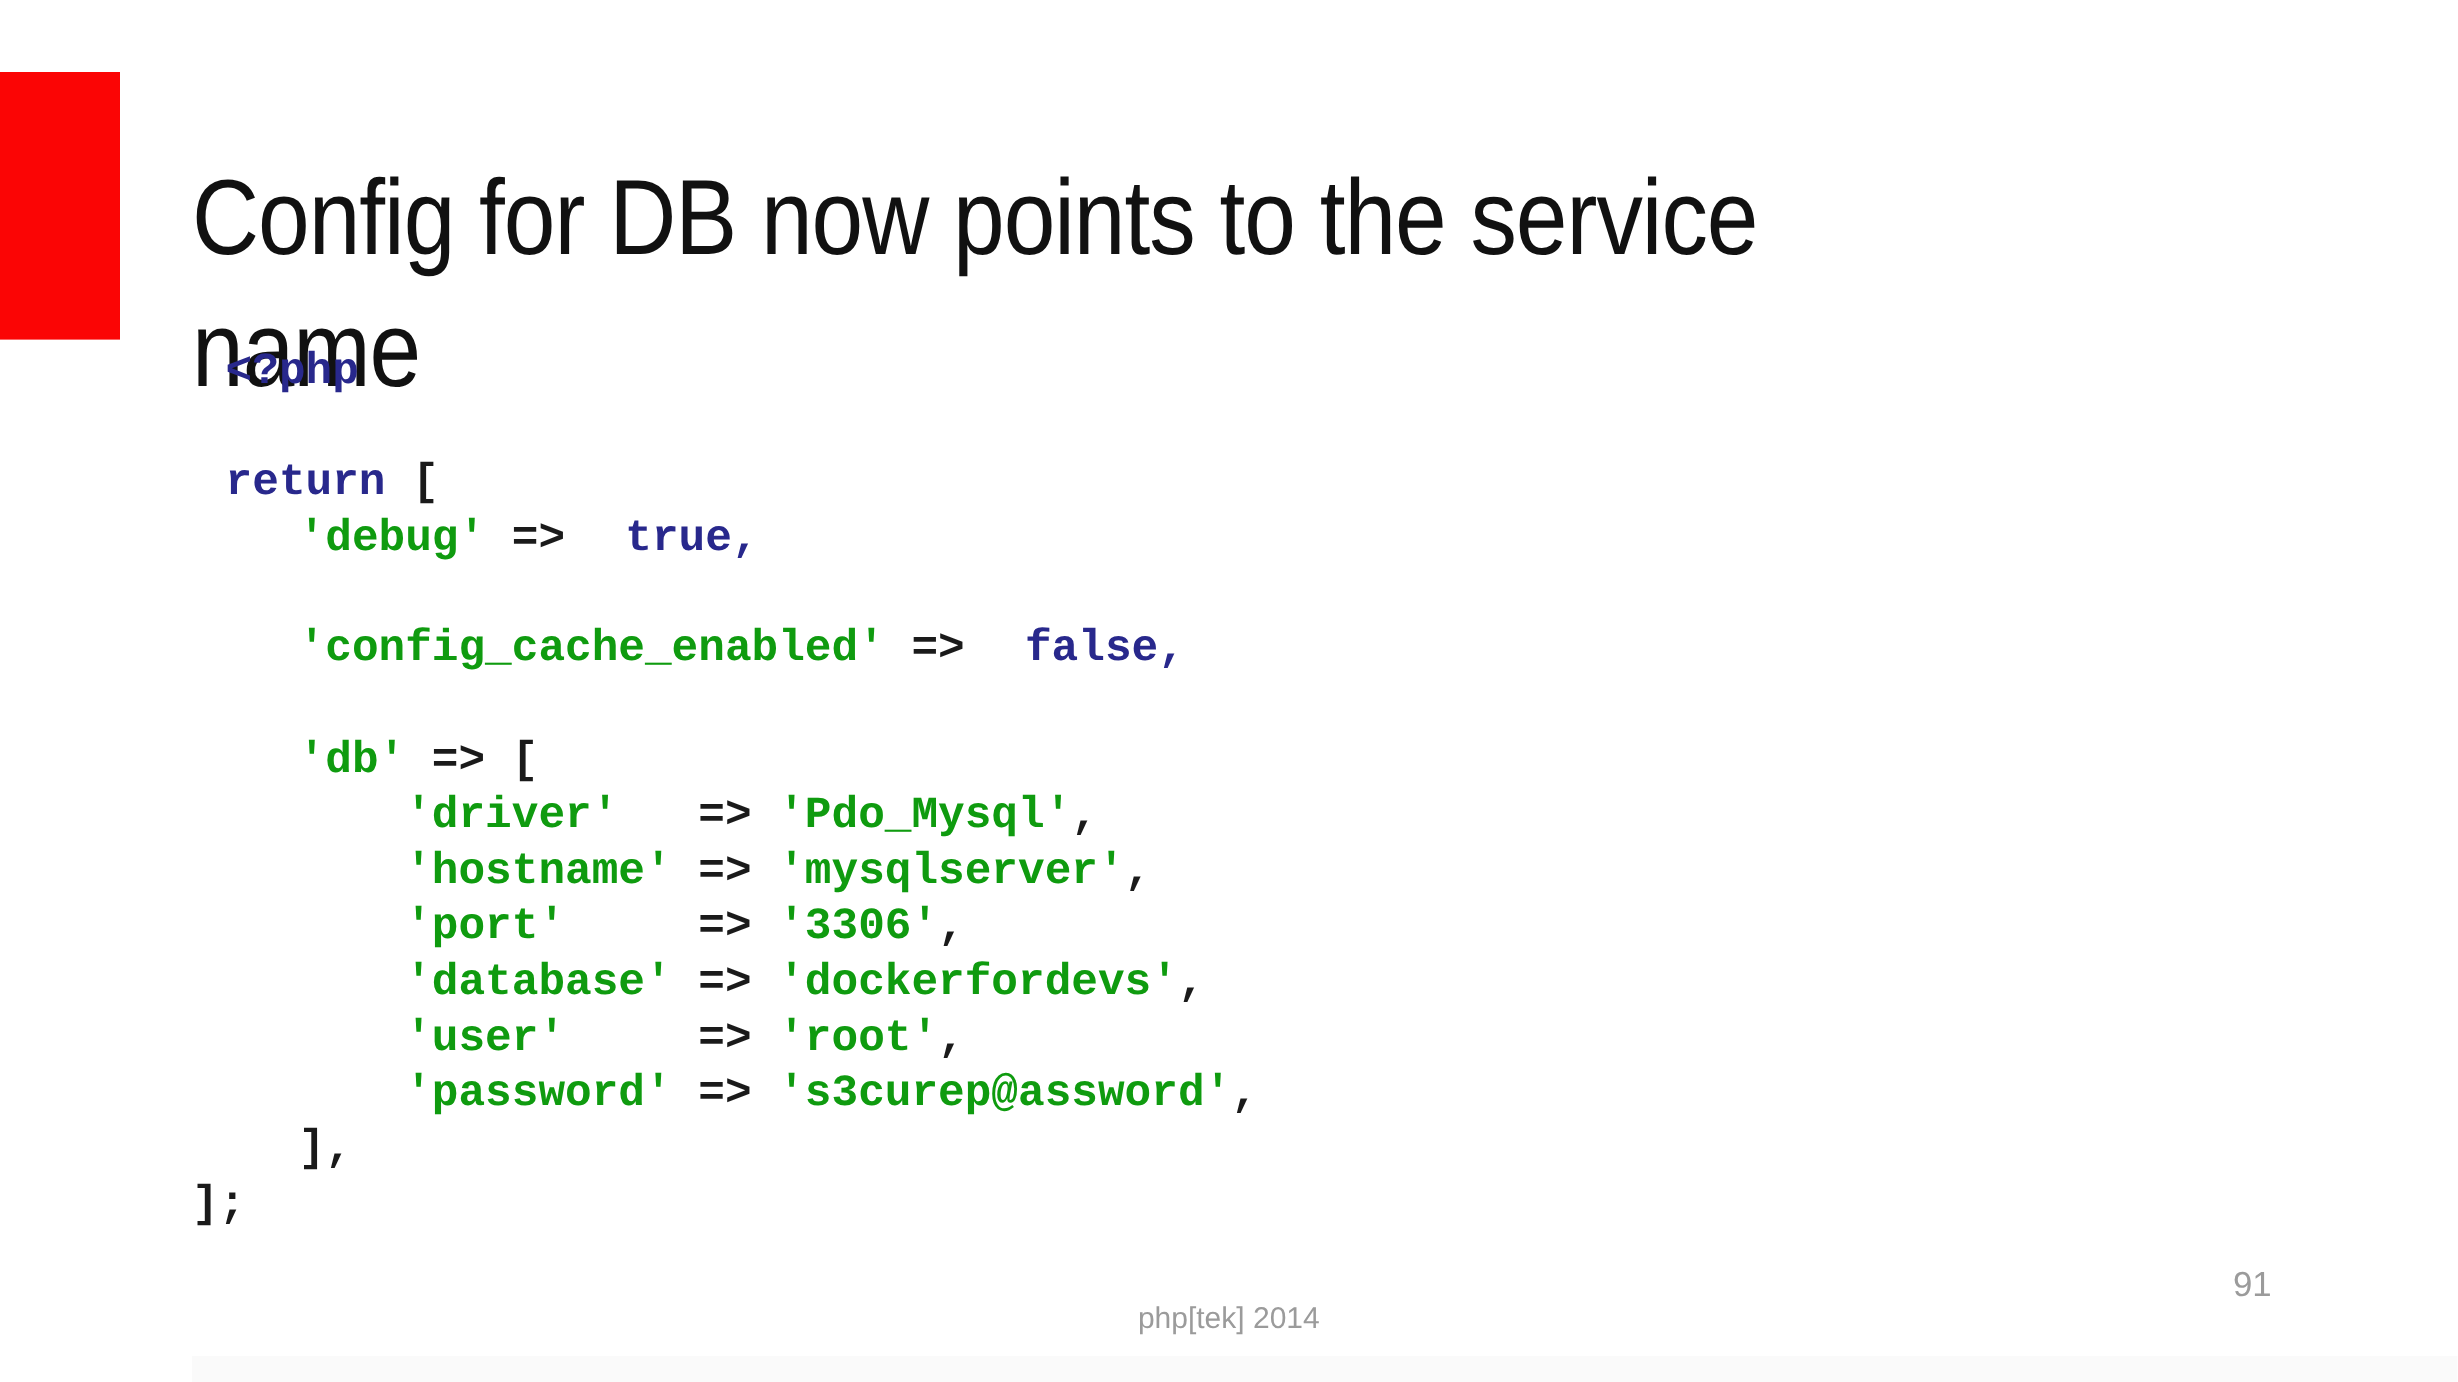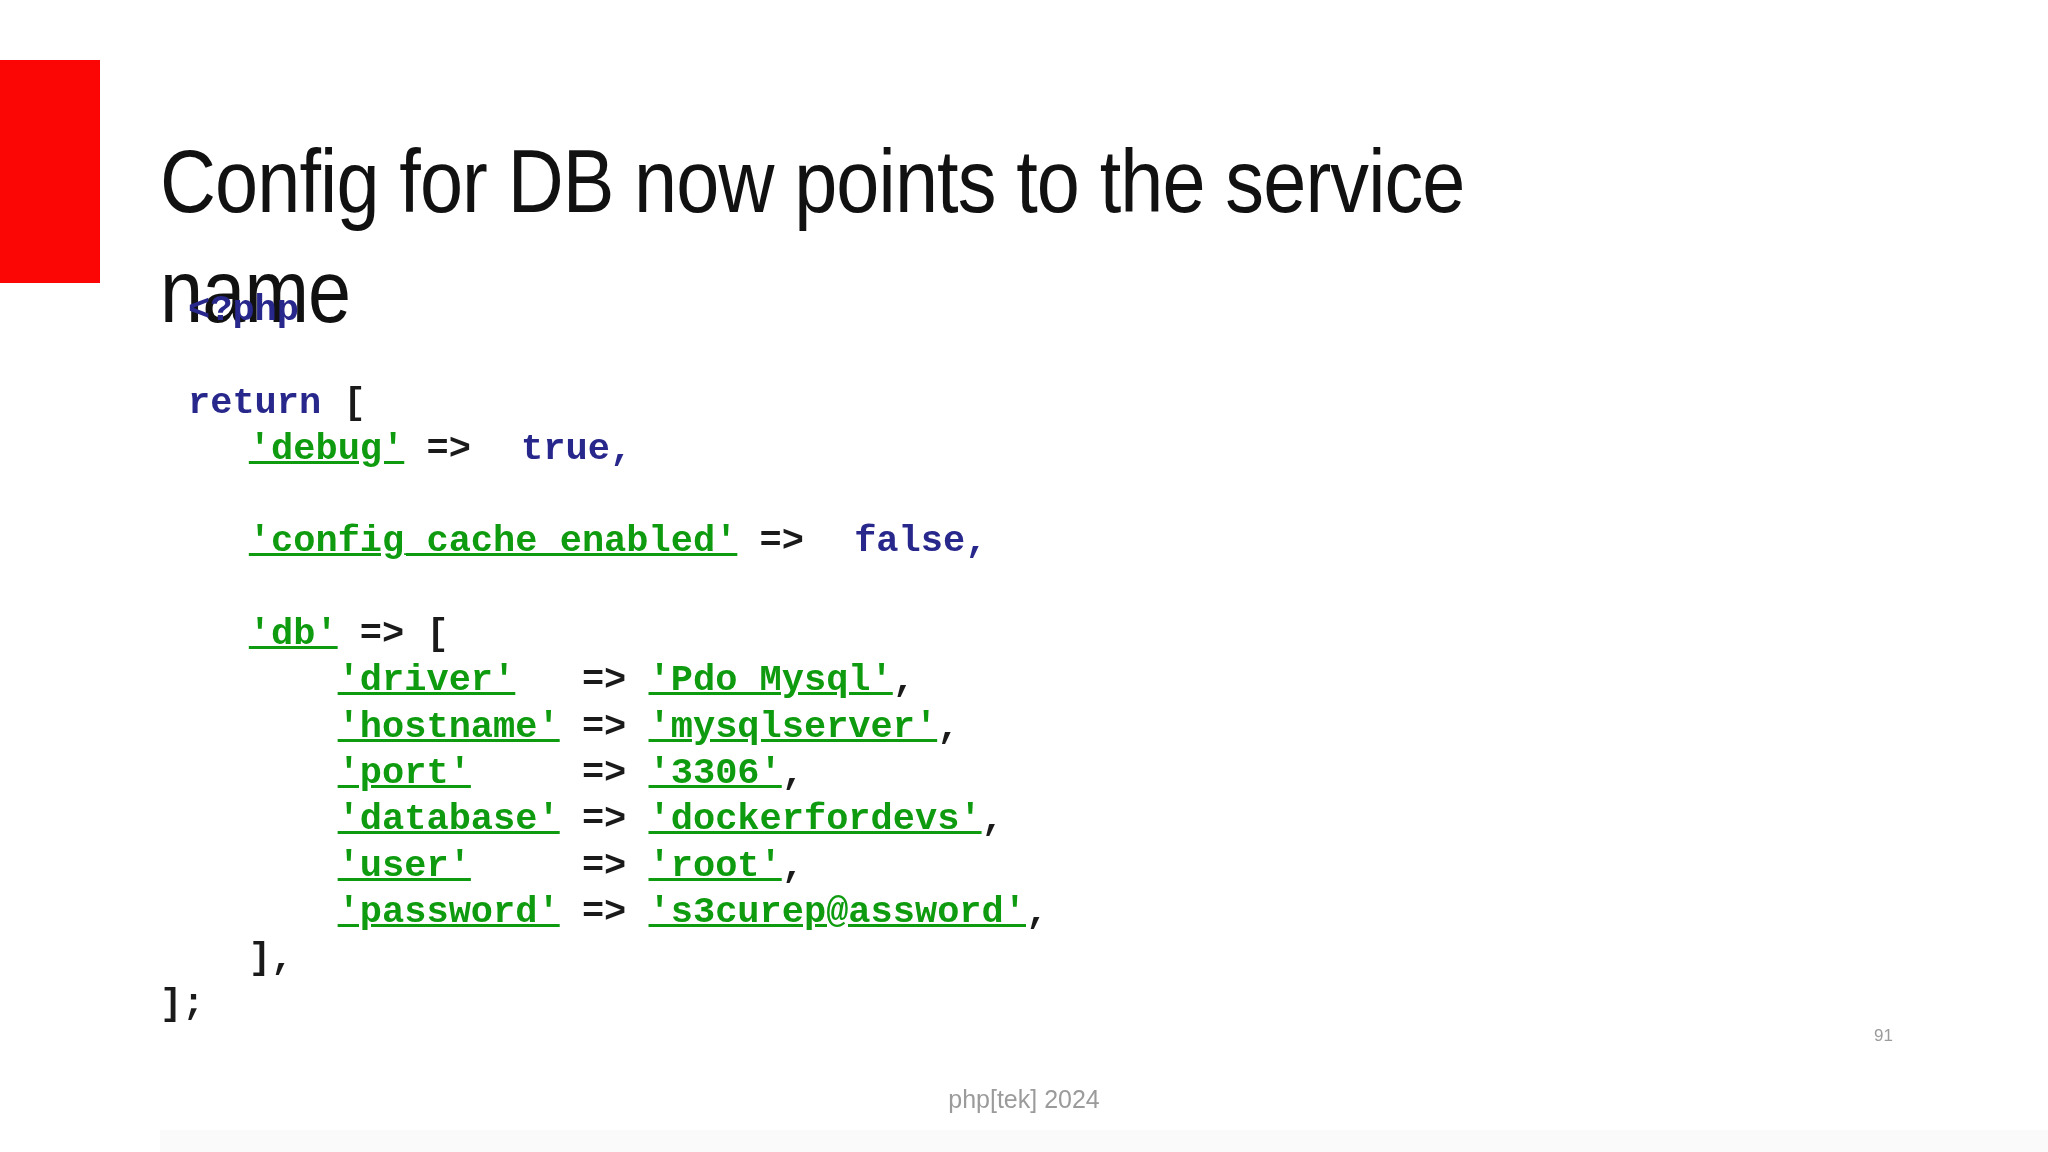--- a/index.html
+++ b/index.html
@@ -23,44 +23,44 @@
   .slide-title .t-line{display:block;}
   .code-block{
     position:absolute;left:160px;top:287px;
     font-family:"Liberation Mono",monospace;
     font-weight:bold;font-size:37px;line-height:46.3px;
     color:var(--code-black,#1a1a1a);
     white-space:pre;
   }
   .code-line{height:46.3px;}
   .tok-keyword{color:var(--keyword-navy,#28288c);margin-left:28px;}
-  .tok-string{color:var(--string-green,#0f9b0f);text-decoration:underline;}
+  .tok-string{color:var(--string-green,#0f9b0f);}
   .tok-plain{color:var(--code-black,#1a1a1a);}
   .footer-event{
     position:absolute;left:0;right:0;top:1085px;text-align:center;
     font-size:25px;color:var(--footer-gray,#9b9b9b);
     letter-spacing:0;
   }
   .footer-page{
-    position:absolute;top:1026px;right:155px;
-    font-size:17px;color:var(--footer-gray,#9b9b9b);
+    position:absolute;top:1055px;right:155px;
+    font-size:29px;color:var(--footer-gray,#9b9b9b);
   }
   .bottom-strip{
     position:absolute;left:160px;right:0;bottom:0;height:22px;
     background:#fafafa;
   }
 </style>
 </head>
 <body>
 
 <div class="accent-block"></div>
 
 <h1 class="slide-title">
   <span class="t-line">Config for DB now points to the service</span>
   <span class="t-line">name</span>
 </h1>
 
 <div class="code-block"><div class="code-line"><span class="tok-keyword">&lt;?php</span></div><div class="code-line">&nbsp;</div><div class="code-line"><span class="tok-keyword">return</span><span class="tok-plain"> [</span></div><div class="code-line"><span class="tok-plain">    </span><span class="tok-string">'debug'</span><span class="tok-plain"> =&gt; </span><span class="tok-keyword">true,</span></div><div class="code-line">&nbsp;</div><div class="code-line"><span class="tok-plain">    </span><span class="tok-string">'config_cache_enabled'</span><span class="tok-plain"> =&gt; </span><span class="tok-keyword">false,</span></div><div class="code-line">&nbsp;</div><div class="code-line"><span class="tok-plain">    </span><span class="tok-string">'db'</span><span class="tok-plain"> =&gt; [</span></div><div class="code-line"><span class="tok-plain">        </span><span class="tok-string">'driver'</span><span class="tok-plain">   =&gt; </span><span class="tok-string">'Pdo_Mysql'</span><span class="tok-plain">,</span></div><div class="code-line"><span class="tok-plain">        </span><span class="tok-string">'hostname'</span><span class="tok-plain"> =&gt; </span><span class="tok-string">'mysqlserver'</span><span class="tok-plain">,</span></div><div class="code-line"><span class="tok-plain">        </span><span class="tok-string">'port'</span><span class="tok-plain">     =&gt; </span><span class="tok-string">'3306'</span><span class="tok-plain">,</span></div><div class="code-line"><span class="tok-plain">        </span><span class="tok-string">'database'</span><span class="tok-plain"> =&gt; </span><span class="tok-string">'dockerfordevs'</span><span class="tok-plain">,</span></div><div class="code-line"><span class="tok-plain">        </span><span class="tok-string">'user'</span><span class="tok-plain">     =&gt; </span><span class="tok-string">'root'</span><span class="tok-plain">,</span></div><div class="code-line"><span class="tok-plain">        </span><span class="tok-string">'password'</span><span class="tok-plain"> =&gt; </span><span class="tok-string">'s3curep@assword'</span><span class="tok-plain">,</span></div><div class="code-line"><span class="tok-plain">    ],</span></div><div class="code-line"><span class="tok-plain">];</span></div></div>
 
 <div class="bottom-strip"></div>
 
-<div class="footer-event">php[tek] 2024</div>
+<div class="footer-event">php[tek] 2014</div>
 <div class="footer-page">91</div>
 
 </body></html>

